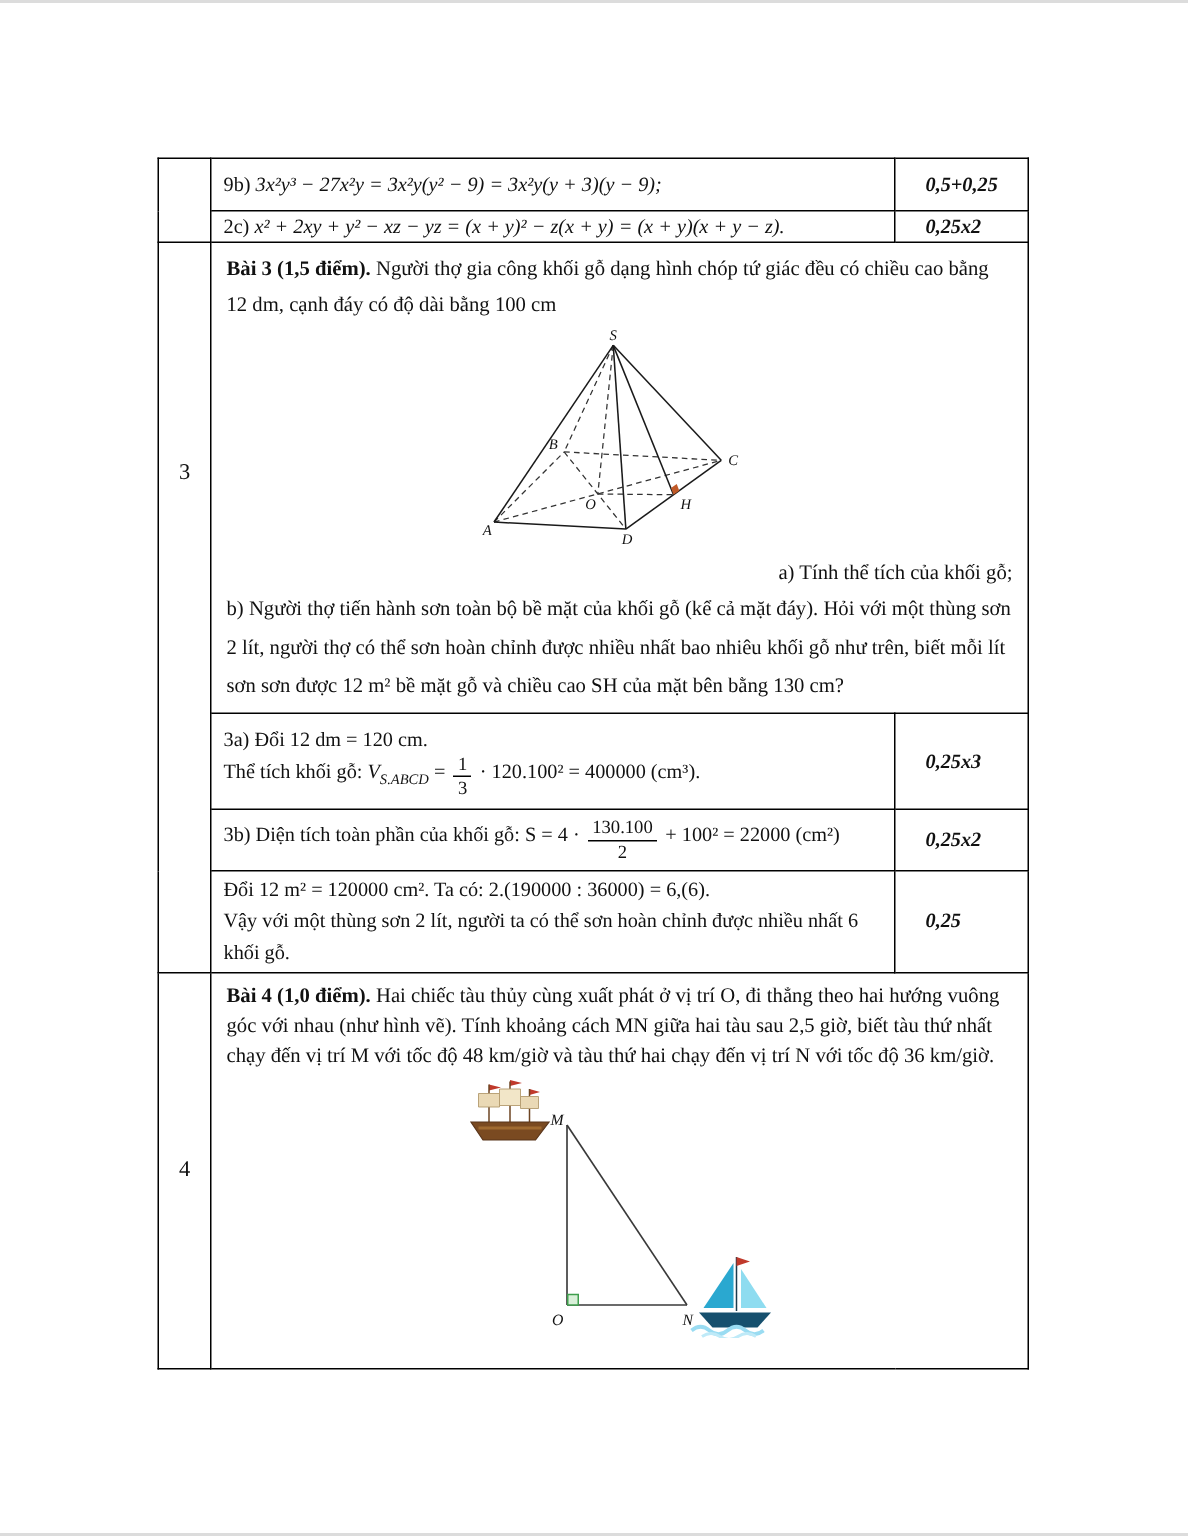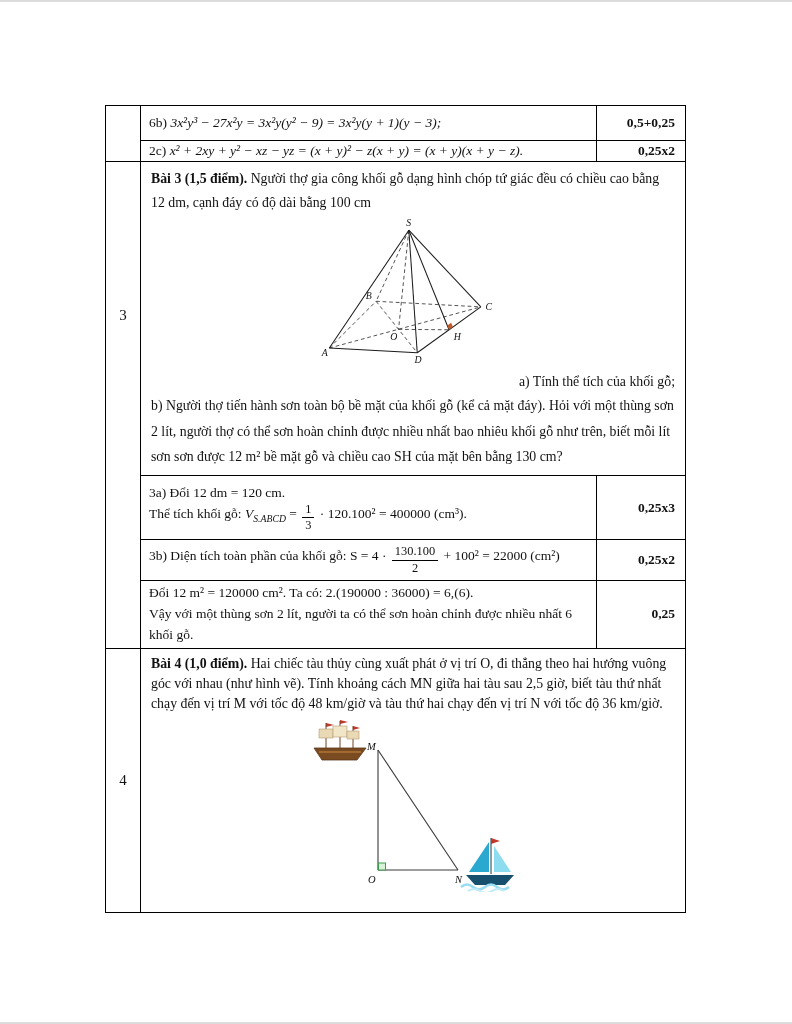--- a/index.html
+++ b/index.html
@@ -18,21 +18,21 @@
   }
   td {
     border:1px solid #000; padding:0; vertical-align:middle;
     font-size:13.5px; overflow:hidden;
   }
   .num-cell { text-align:center; font-size:15px; }
   .num-cell-q3 { vertical-align:top; }
   .num-cell-q3 .qnum { display:block; margin-top:145px; }
   .formula-cell { padding:2px 8px; }
   .math { font-style:italic; }
-  .pts-cell { text-align:right; font-weight:bold; padding:2px 10px; }
+  .pts-cell { text-align:left; font-weight:bold; padding:2px 20px;font-style:italic; }
   .content-cell { vertical-align:top; padding:5px 10px 2px 10px; }
   .bai-title { font-weight:bold; }
   .bai3-statement { line-height:1.75; font-size:13.8px; margin:0; }
   .part-a { margin:2px 0 0 0; line-height:1.6; font-size:13.8px;text-align:right; }
   .part-b { margin:0; line-height:1.85; font-size:13.8px; }
   .bai4-statement { line-height:1.45; font-size:13.8px; margin:0; }
   .fig-wrap { text-align:center; margin:2px 0 0 0; }
   .fig-wrap-tri { text-align:center; margin:6px 0 0 0; }
   .sol-line { line-height:1.55; }
   .frac {
@@ -53,22 +53,22 @@
     <colgroup>
       <col style="width:35px">
         <col style="width:456px">
         <col style="width:89px">
     </colgroup>
 
     <tbody>
         <tr style="height:35px">
       <td class="num-cell" rowspan="2"></td>
       <td class="formula-cell">
-        <span>6b)</span>
-        <span class="math">3x²y³ − 27x²y = 3x²y(y² − 9) = 3x²y(y + 1)(y − 3);</span>
+        <span>9b)</span>
+        <span class="math">3x²y³ − 27x²y = 3x²y(y² − 9) = 3x²y(y + 3)(y − 9);</span>
       </td>
       <td class="pts-cell">0,5+0,25</td>
     </tr>
     <tr style="height:21px">
       <td class="formula-cell">
         <span>2c)</span>
         <span class="math">x² + 2xy + y² − xz − yz = (x + y)² − z(x + y) = (x + y)(x + y − z).</span>
       </td>
       <td class="pts-cell">0,25x2</td>
     </tr>

